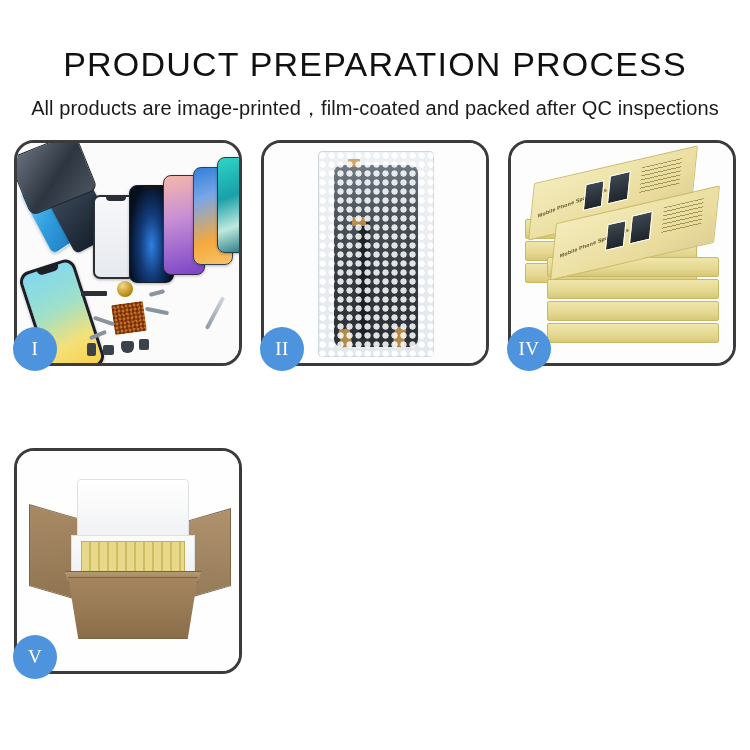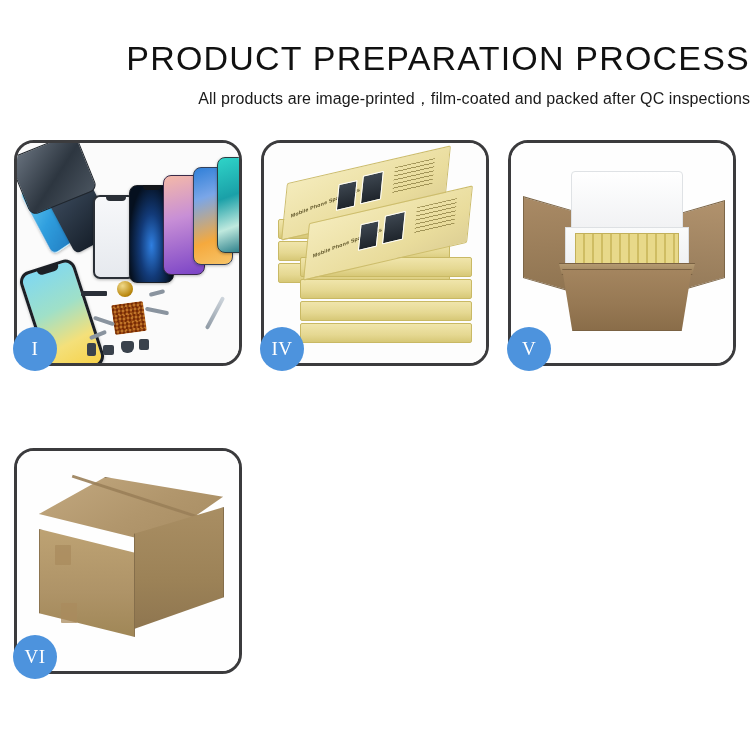--- a/index.html
+++ b/index.html
@@ -15,36 +15,36 @@
   .page {
     position: relative;
     width: 750px;
     height: 750px;
     background: #ffffff;
   }
 
   
   .header {
     position: absolute;
-    top: 40px;
+    top: 46px;
     left: 0;
     width: 750px;
-    text-align: right;
+    text-align: center;
   }
   .title {
     font-size: 34px;
     font-weight: 400;
     letter-spacing: 1.2px;
     color: #111111;
     line-height: 1.1;
     white-space: nowrap;
   }
   .subtitle {
     margin-top: 12px;
-    font-size: 16px;
+    font-size: 20px;
     font-weight: 400;
     color: #1a1a1a;
     letter-spacing: 0.1px;
     white-space: nowrap;
   }
 
   
   .grid {
     position: absolute;
     top: 140px;
@@ -408,20 +408,33 @@
         <div class="cable" style="left:132px;top:148px;width:16px;height:4px;transform:rotate(-14deg);"></div>
         <div class="nub" style="left:70px;top:200px;width:9px;height:13px;"></div>
         <div class="nub" style="left:86px;top:202px;width:11px;height:10px;"></div>
         <div class="nub" style="left:104px;top:198px;width:13px;height:12px;border-radius:3px 3px 6px 6px;"></div>
         <div class="nub" style="left:122px;top:196px;width:10px;height:11px;"></div>
         <div class="tool"></div>
       </div>
       <div class="badge">I</div>
     </div>
 
+    <div class="panel">
+      <div class="panel-inner p2">
+        <div class="bag"></div>
+        <div class="screen"></div>
+        <div class="flex"></div>
+        <div class="tape" style="left:84px;top:16px;width:12px;height:8px;"></div>
+        <div class="tape" style="left:88px;top:74px;width:14px;height:9px;"></div>
+        <div class="tape" style="left:76px;top:186px;width:11px;height:18px;transform:rotate(-10deg);"></div>
+        <div class="tape" style="left:130px;top:184px;width:11px;height:20px;transform:rotate(8deg);"></div>
+        <div class="bub"></div>
+      </div>
+      <div class="badge">II</div>
+    </div>
 
 
     <div class="panel">
       <div class="panel-inner p4">
         <div class="stack">
           <div class="slab" style="left:6px;top:62px;width:172px;height:20px;"></div>
           <div class="slab" style="left:6px;top:84px;width:172px;height:20px;"></div>
           <div class="slab" style="left:6px;top:106px;width:172px;height:20px;"></div>
           <div class="slab" style="left:28px;top:100px;width:172px;height:20px;"></div>
           <div class="slab" style="left:28px;top:122px;width:172px;height:20px;"></div>
@@ -452,26 +465,15 @@
         <div class="flapR"></div>
         <div class="foambox"></div>
         <div class="foamrim"></div>
         <div class="inner"></div>
         <div class="cartonlip"></div>
         <div class="cartonbody"></div>
       </div>
       <div class="badge">V</div>
     </div>
 
-    <div class="panel">
-      <div class="panel-inner p6">
-        <div class="top"></div>
-        <div class="seam"></div>
-        <div class="front"></div>
-        <div class="side"></div>
-        <div class="tapep" style="left:38px;top:94px;width:16px;height:20px;"></div>
-        <div class="tapep" style="left:44px;top:152px;width:16px;height:20px;"></div>
-      </div>
-      <div class="badge">VI</div>
-    </div>
 
   </div>
 </div>
 
 </body></html>

